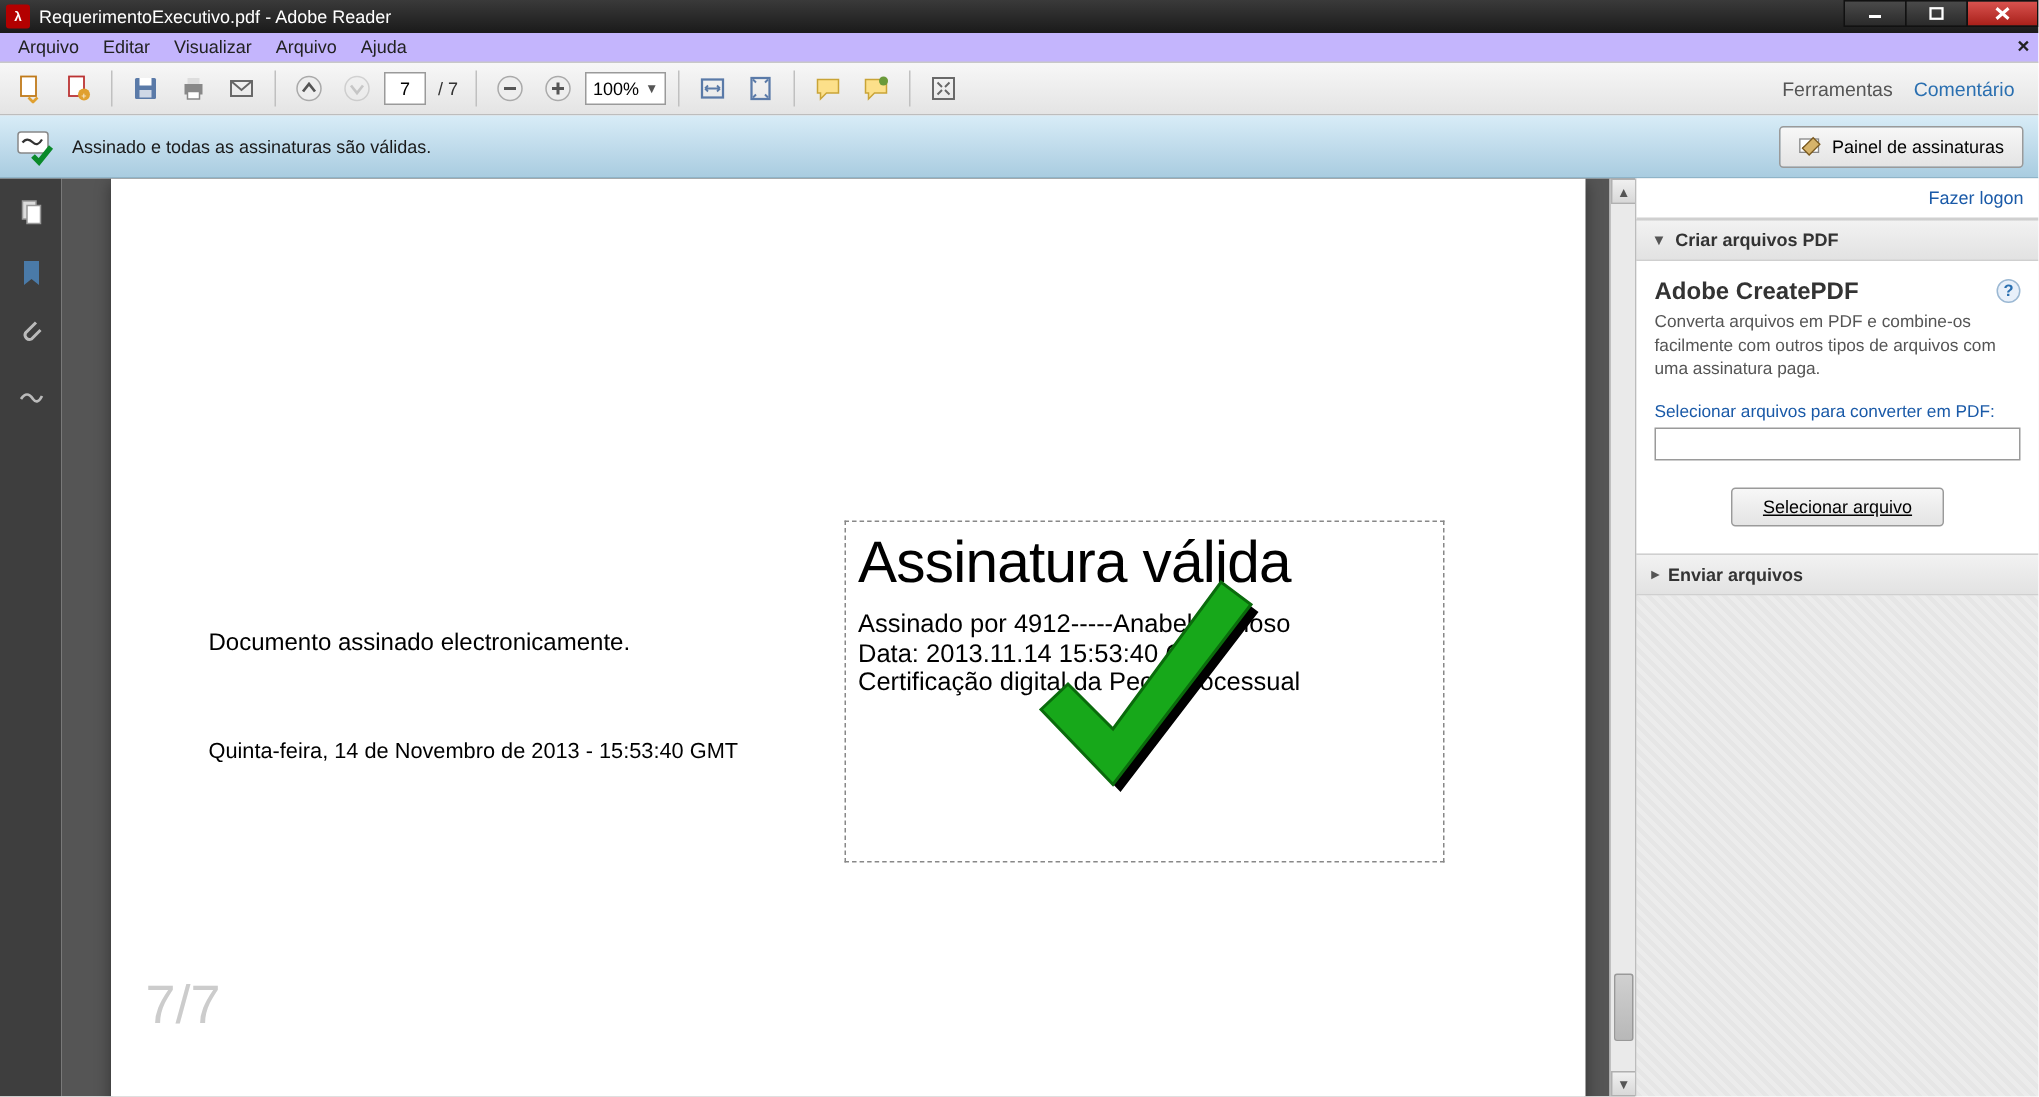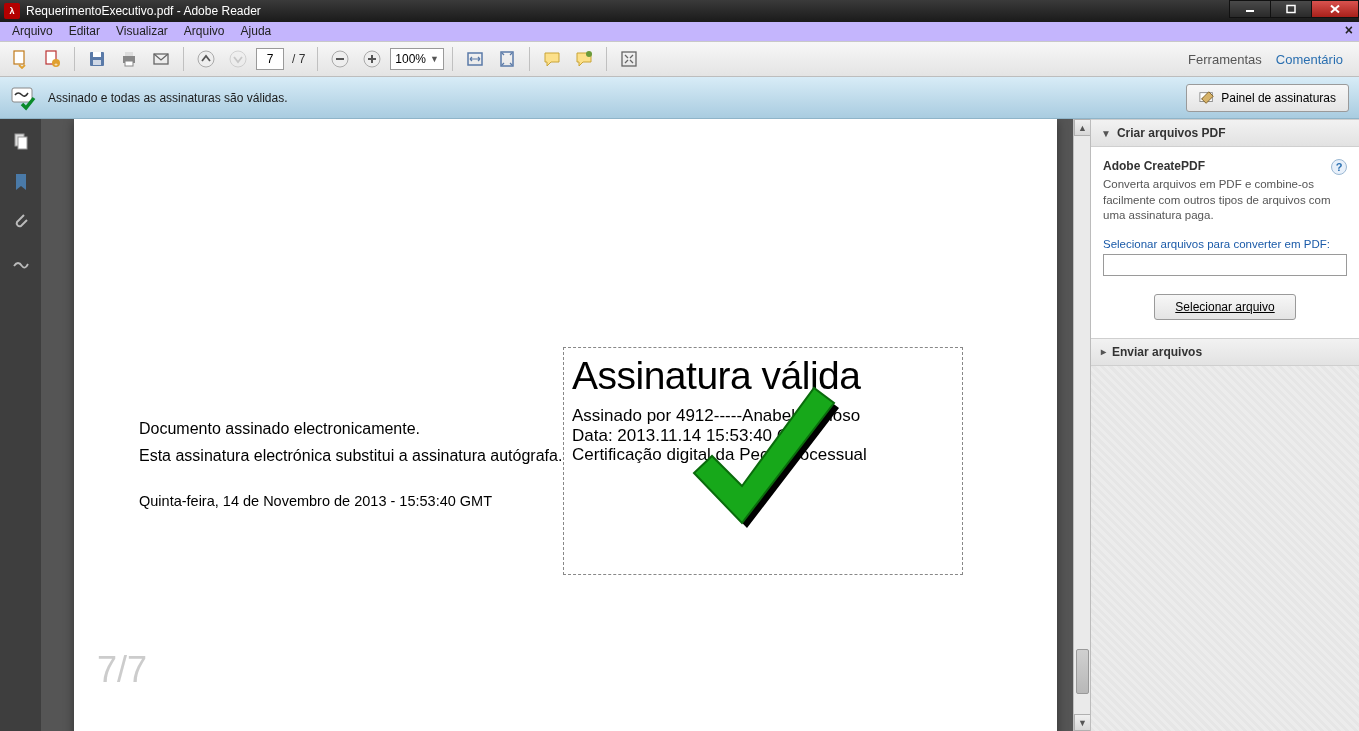--- a/index.html
+++ b/index.html
@@ -61,21 +61,21 @@
 
 .page-folio { position: absolute; left: 23px; top: 530px; font-size: 36px; color: #ccc; font-family: Arial, sans-serif; }
 
 
 .right-panel { width: 269px; background: #e9e9e9; border-left: 1px solid #bcbcbc; display: flex; flex-direction: column; font-size: 12px; }
 .rp-login { text-align: right; padding: 6px 10px; background: #fff; border-bottom: 1px solid #d0d0d0; }
 .rp-login a { color: #1a5aa8; text-decoration: none; font-size: 12px; }
 .rp-section-hd { background: linear-gradient(#f2f2f2,#e2e2e2); border-top: 1px solid #cfcfcf; border-bottom: 1px solid #cfcfcf; padding: 6px 10px; font-weight: bold; color: #333; display: flex; align-items: center; gap: 6px; cursor: pointer; }
 .rp-section-hd .caret { font-size: 10px; color: #555; }
 .rp-body { background: #fff; padding: 12px; color: #333; }
-.rp-body strong { font-size: 12px; }
+.rp-body strong { font-size: 16px; }
 .rp-body .help { float: right; width: 16px; height: 16px; border-radius: 50%; background: #e8f0fa; border: 1px solid #9bb8d3; color: #2a6fb0; font-size: 11px; font-weight: bold; display: inline-flex; align-items: center; justify-content: center; }
 .rp-body .desc { font-size: 11.5px; color: #555; margin-top: 4px; line-height: 1.35; }
 .rp-body .sel-label { color: #1a5aa8; font-size: 11.5px; margin-top: 14px; display: block; }
 .rp-body input.file-in { width: 100%; height: 22px; border: 1px solid #9a9a9a; margin-top: 4px; padding: 2px 4px; font-size: 11.5px; }
 .rp-body .sel-btn { display: block; margin: 18px auto 6px; padding: 5px 20px; background: linear-gradient(#f7f7f7,#e4e4e4); border: 1px solid #9a9a9a; border-radius: 3px; font-size: 12px; cursor: pointer; text-decoration: underline; }
 .rp-fill { flex: 1; background: repeating-linear-gradient(45deg,#e6e6e6,#e6e6e6 3px,#ececec 3px,#ececec 6px); }
 </style>
 </head>
 <body>
 
@@ -262,21 +262,20 @@
         <svg viewBox="0 0 20 20">
           <path d="M3 14 q4 -6 8 0 q3 4 6 -2" stroke="#bbb" fill="none" stroke-width="1.8"></path>
         </svg>
       </div>
   </div>
 
   <div class="doc-area">
     <div class="page">
       <div class="doc-text">
         <div>Documento assinado electronicamente.</div>
-        <div>Esta assinatura electrónica substitui a assinatura autógrafa.</div>
       </div>
       <div class="doc-date">Quinta-feira, 14 de Novembro de 2013 - 15:53:40  GMT</div>
 
       <div class="sig-box">
         <div class="sig-title">Assinatura válida</div>
         <div style="height:8px"></div>
         <div class="sig-line1">Assinado por 4912-----Anabela Veloso</div>
         <div class="sig-line2">Data: 2013.11.14 15:53:40 GMT</div>
         <div class="sig-line3">Certificação digital da Peça Processual</div>
         <svg class="checkmark" viewBox="0 0 175 175">
@@ -289,20 +288,23 @@
     </div>
 
     <div class="scroll-v">
       <div class="scroll-btn" style="top:0">▲</div>
       <div class="scroll-thumb" style="top:530px; height:45px"></div>
       <div class="scroll-btn" style="bottom:0">▼</div>
     </div>
   </div>
 
   <div class="right-panel">
+    <div class="rp-login">
+      <a href="#">Fazer logon</a>
+    </div>
     <div class="rp-section-hd">
       <span class="caret">▼</span>
       <span>Criar arquivos PDF</span>
     </div>
     <div class="rp-body">
       <span class="help">?</span>
       <strong>Adobe CreatePDF</strong>
       <div class="desc">Converta arquivos em PDF e combine-os facilmente com outros tipos de arquivos com uma assinatura paga.</div>
       <span class="sel-label">Selecionar arquivos para converter em PDF:</span>
       <input class="file-in" type="text" style="">

